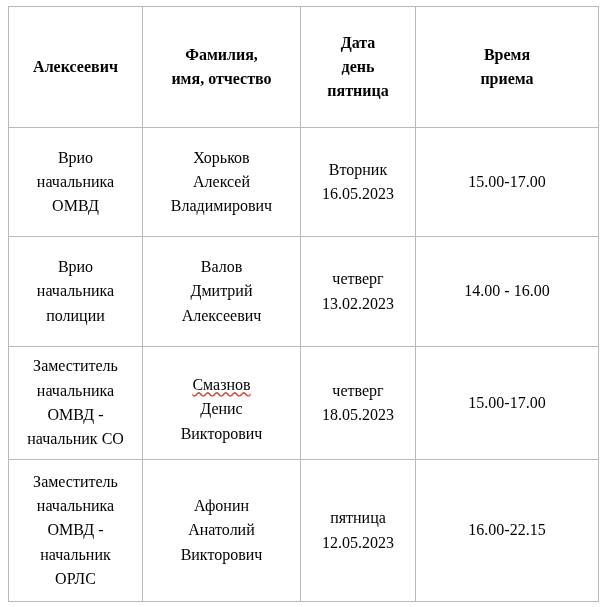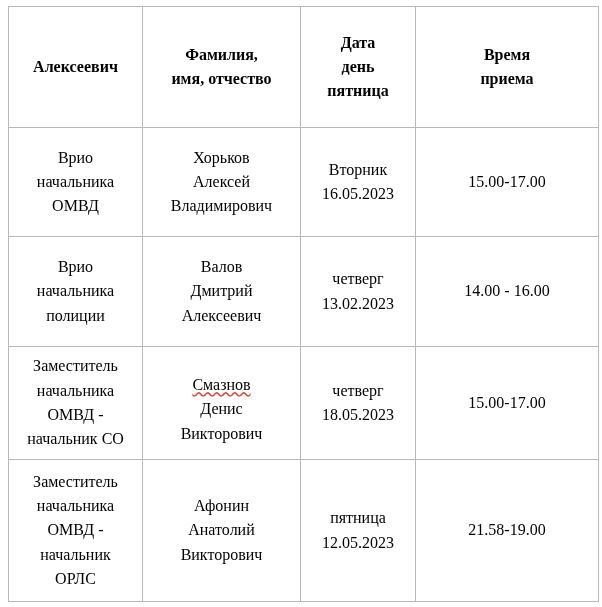--- a/index.html
+++ b/index.html
@@ -207,20 +207,20 @@
           </span>
         </td>
         <td>
           <span class="cell-lines">
             <span>пятница</span>
             <span>12.05.2023</span>
           </span>
         </td>
         <td>
           <span class="cell-lines">
-            <span>21.58-19.00</span>
+            <span>16.00-22.15</span>
           </span>
         </td>
       </tr>
 
     </tbody>
   </table>
 </div>
 
 </body></html>

